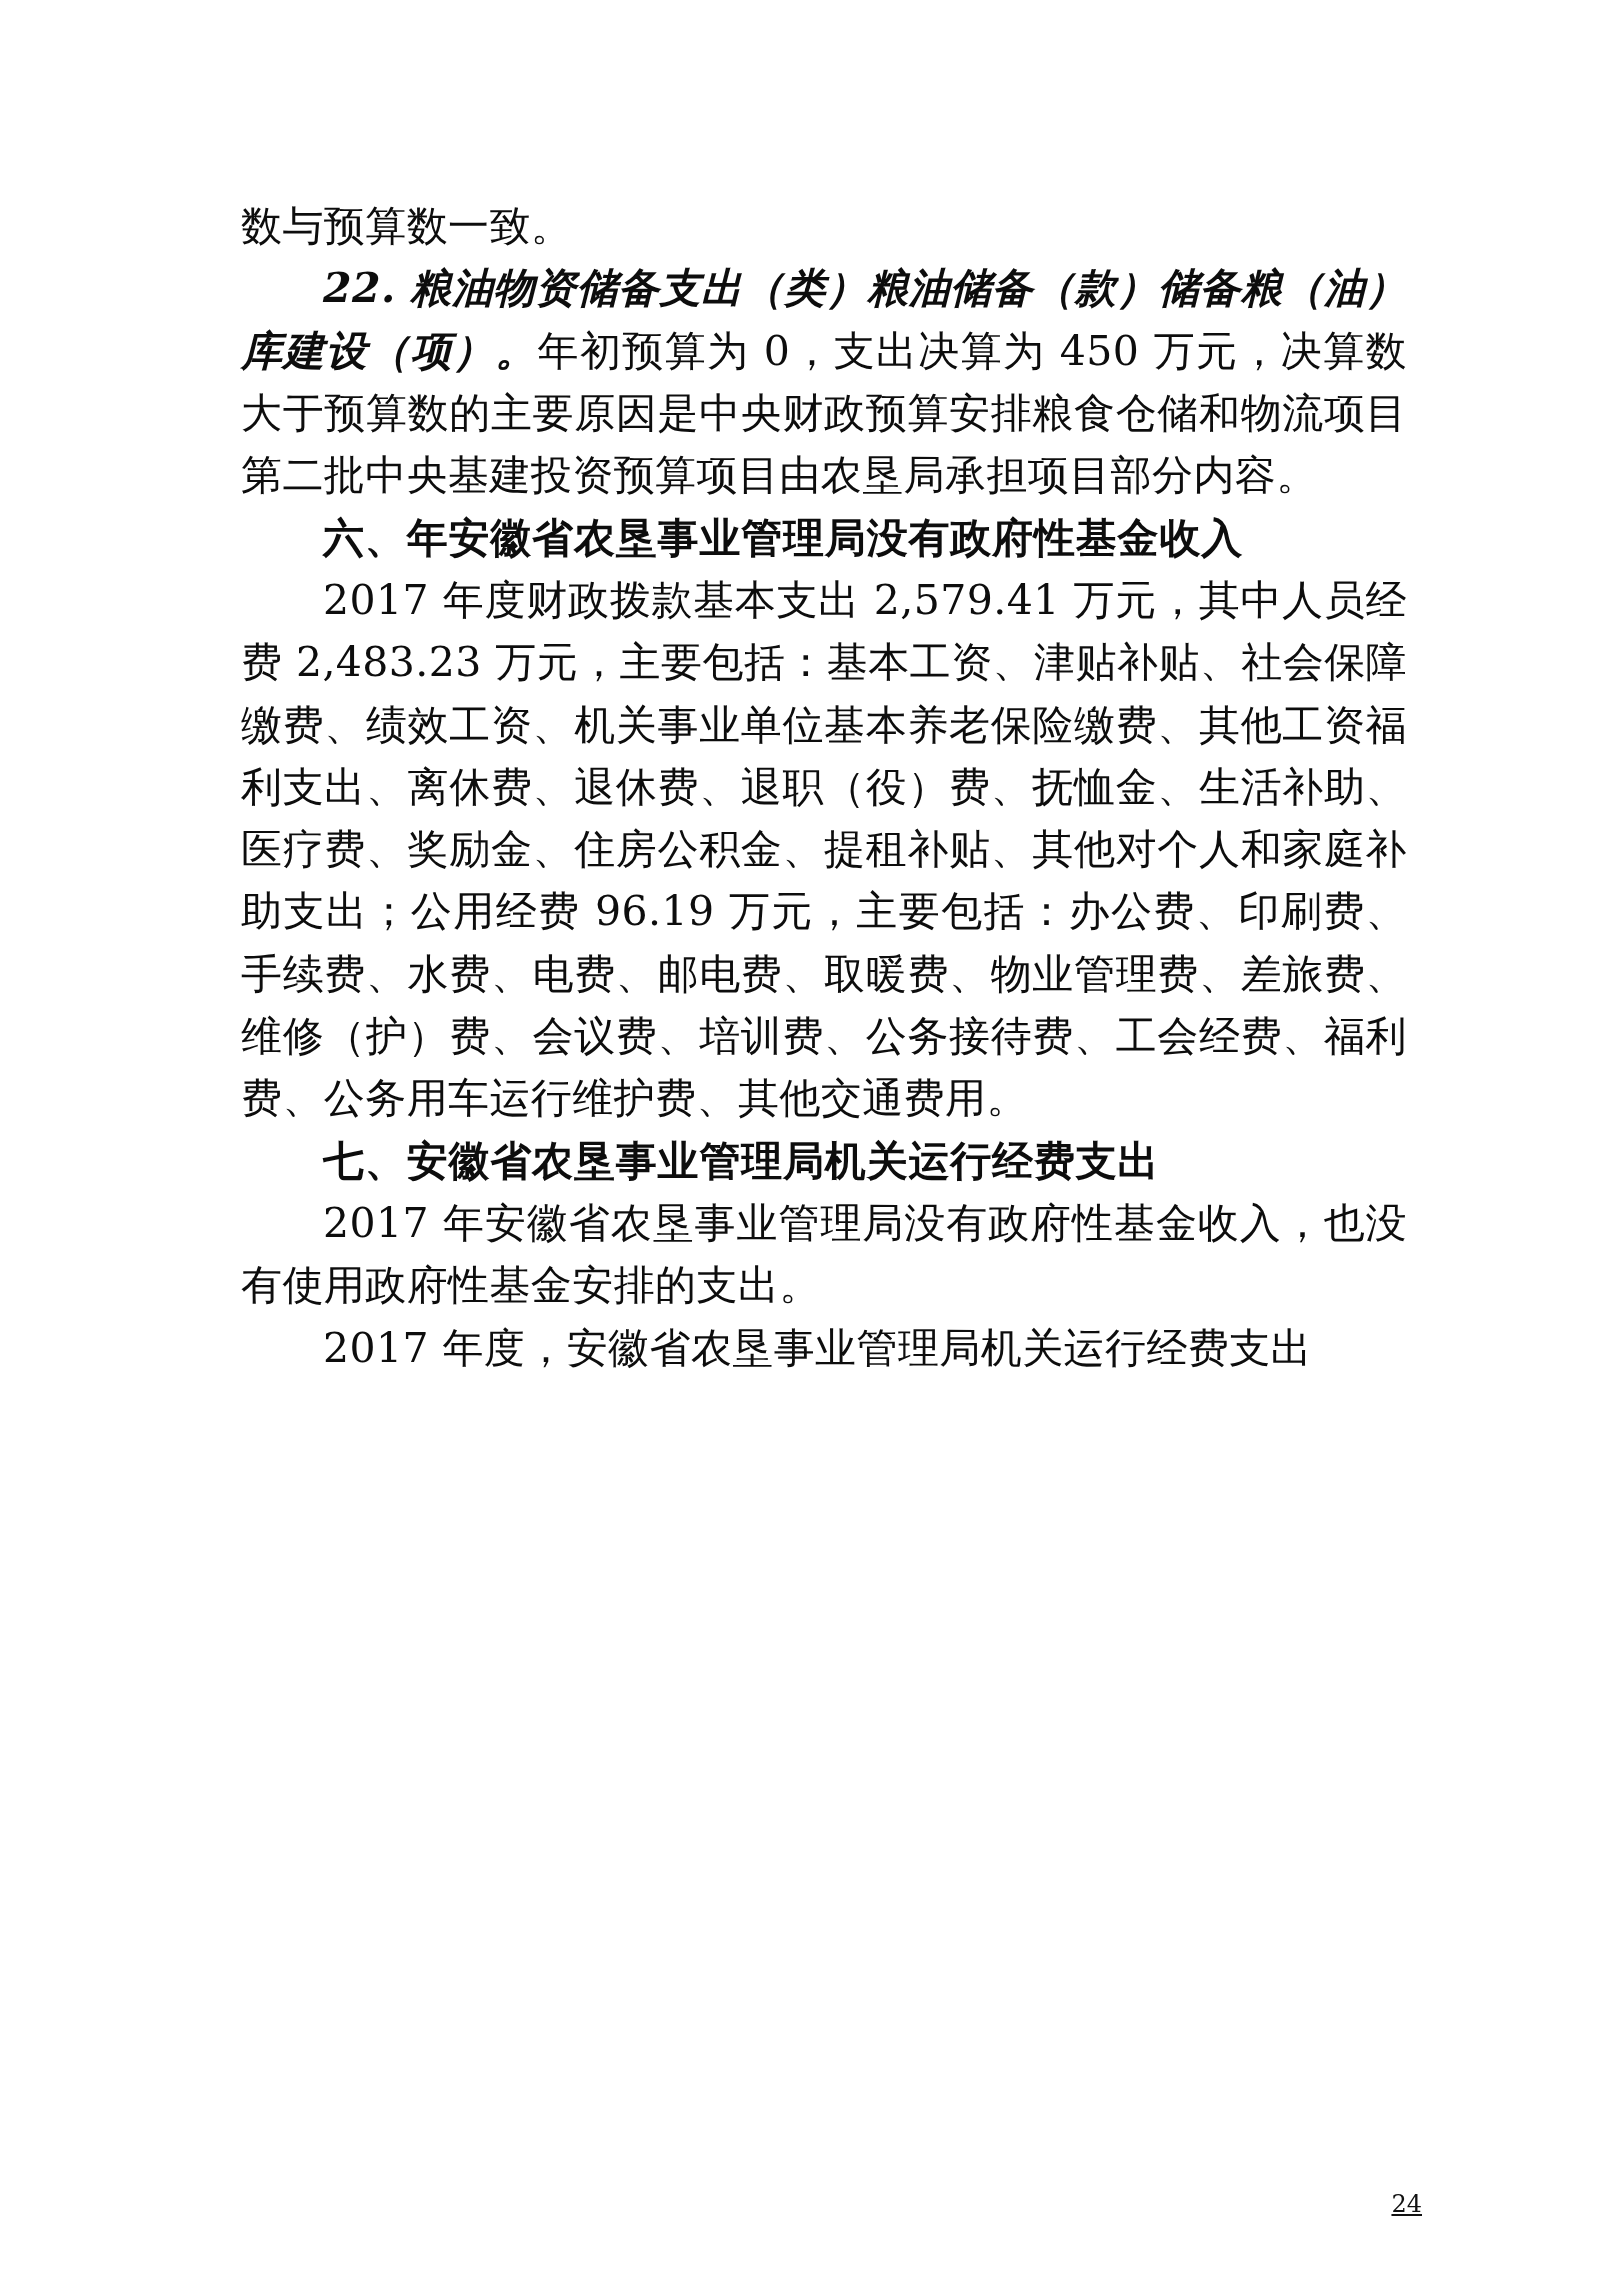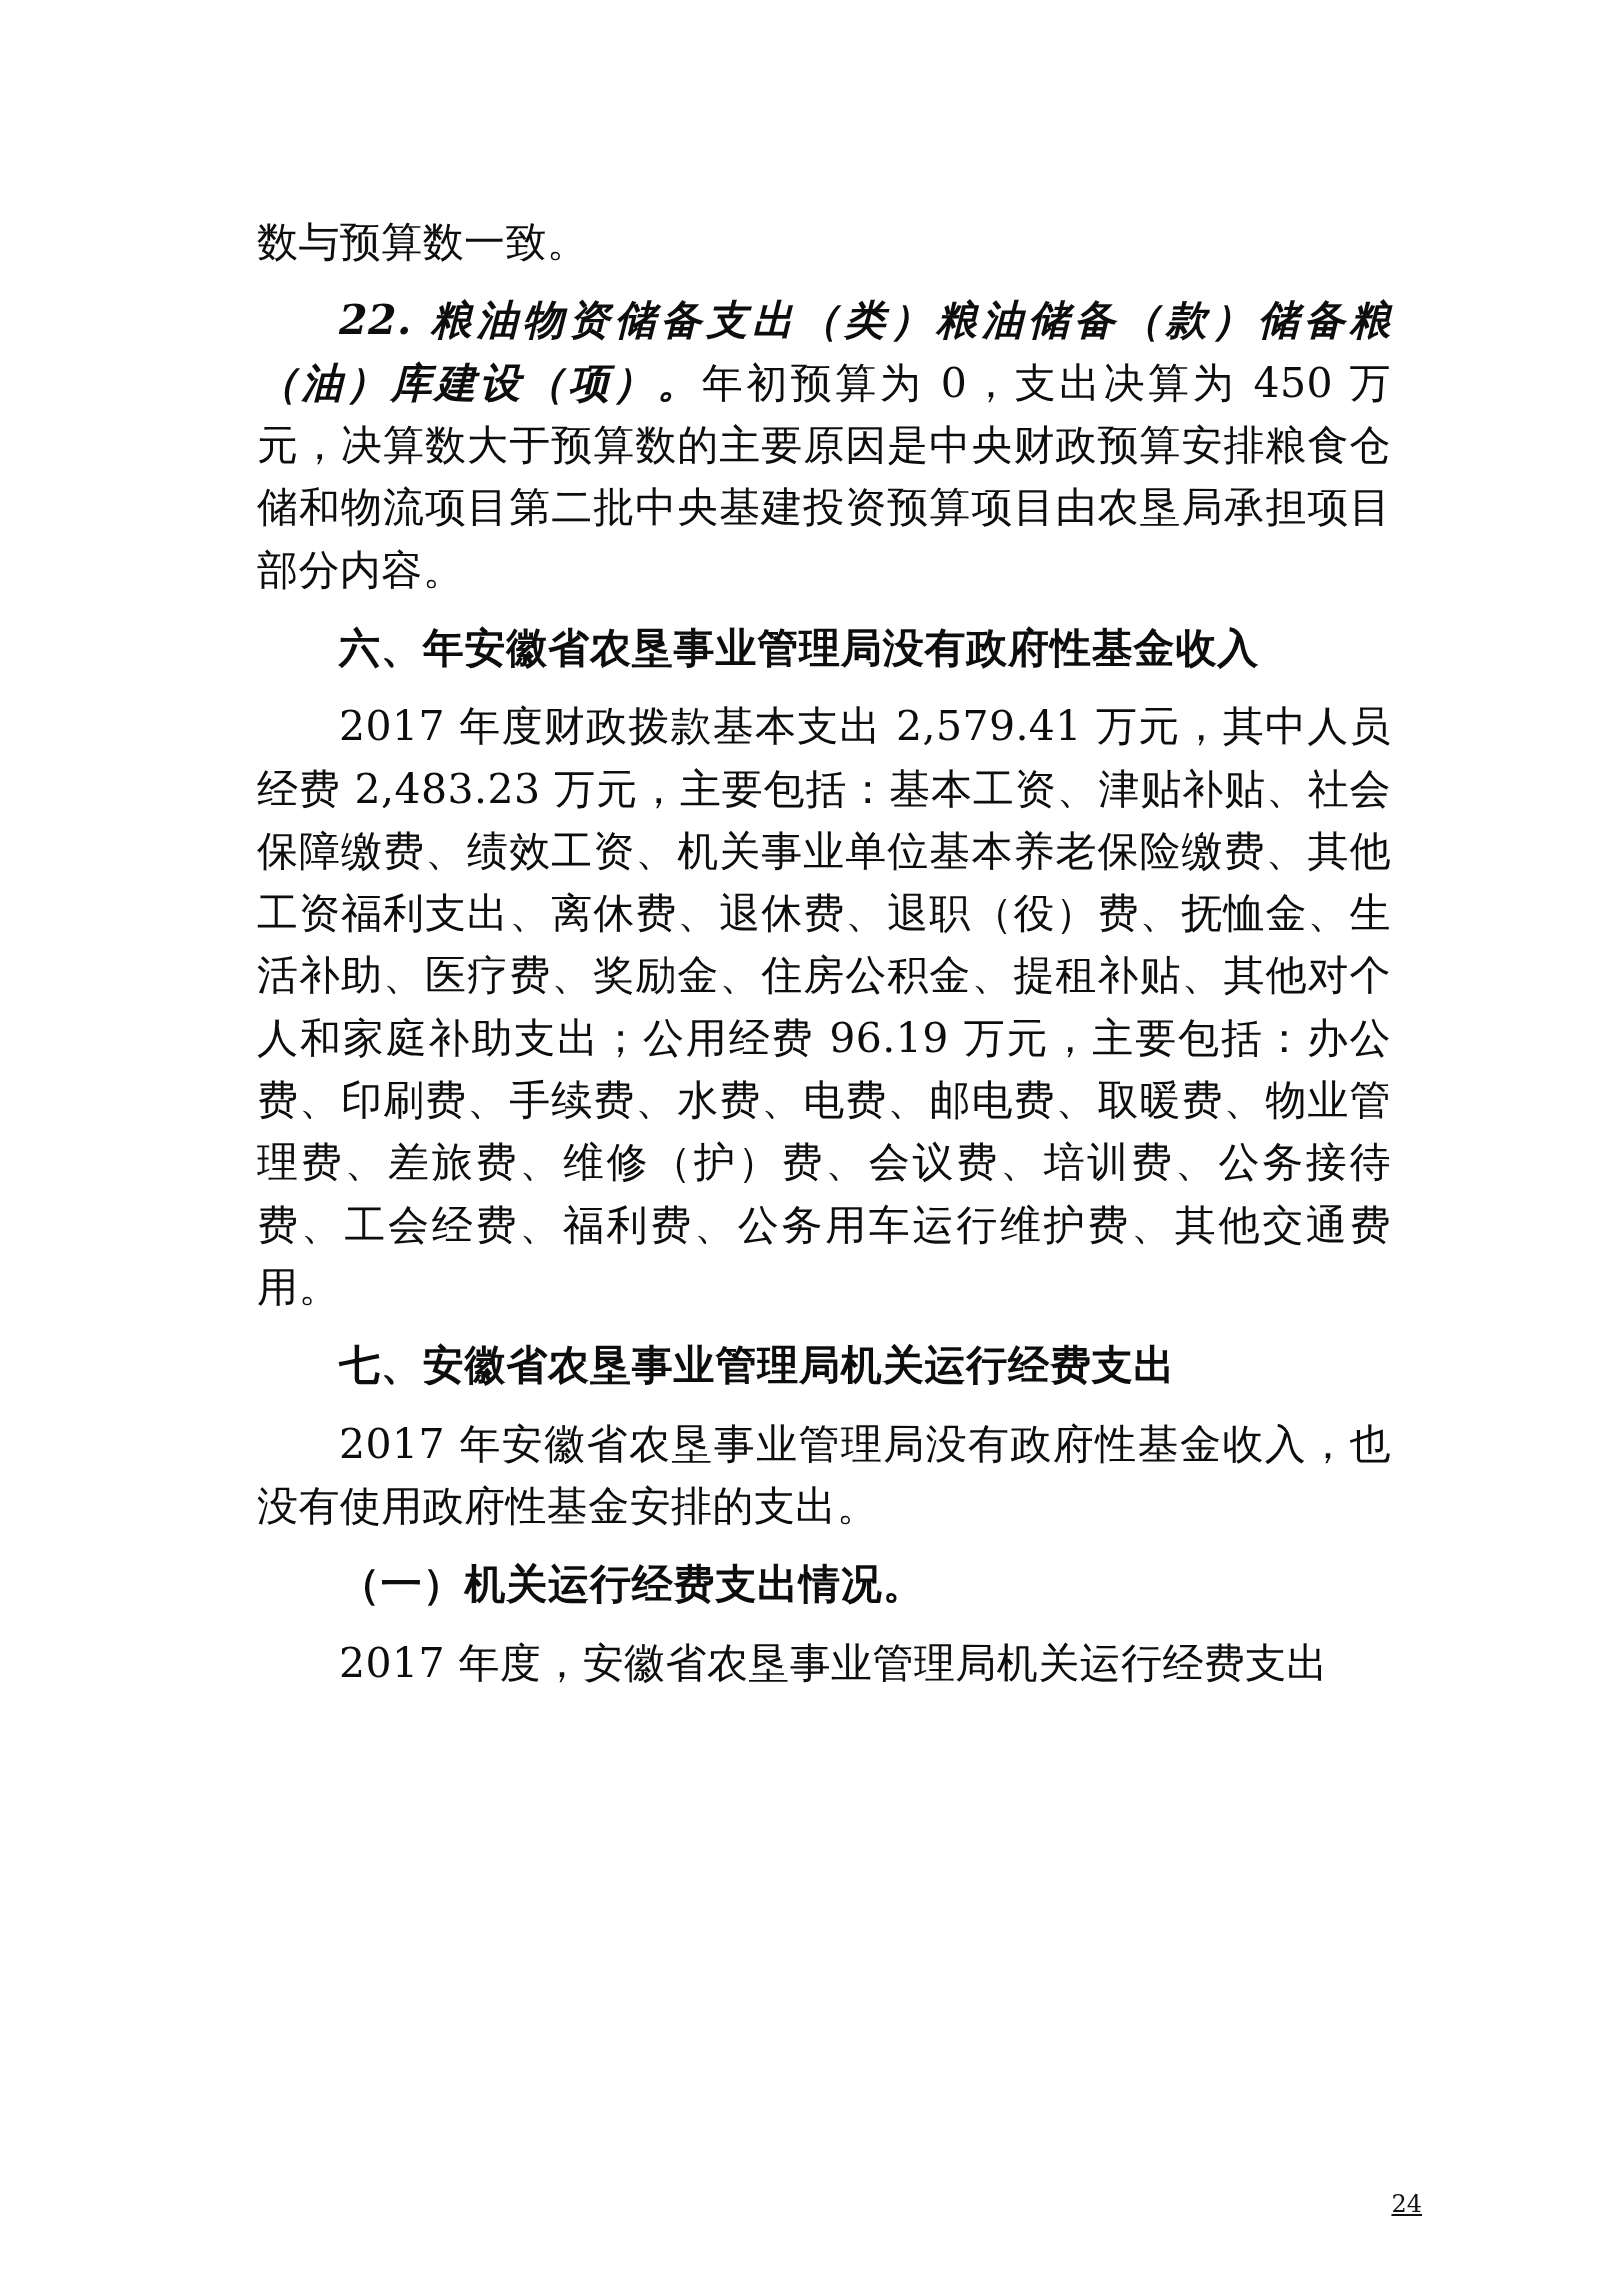--- a/index.html
+++ b/index.html
@@ -20,21 +20,21 @@
     left: 0;
     width: 1617px;
     height: 2295px;
     box-sizing: border-box;
     padding: 195px 215px 0 241px;
   }
   .doc-body {
     width: 1166px;
   }
   p {
-    margin: 16px;
+    margin: 0;
     font-size: 41px;
     line-height: 1.52;
     letter-spacing: 0.01em;
     text-align: justify;
     text-justify: inter-ideograph;
   }
   p.indent {
     text-indent: 2em;
   }
   p.heading {
@@ -73,21 +73,20 @@
 
     <p class="heading">六、年安徽省农垦事业管理局没有政府性基金收入</p>
 
     <p class="indent">2017 年度财政拨款基本支出 2,579.41 万元，其中人员经费 2,483.23 万元，主要包括：基本工资、津贴补贴、社会保障缴费、绩效工资、机关事业单位基本养老保险缴费、其他工资福利支出、离休费、退休费、退职（役）费、抚恤金、生活补助、医疗费、奖励金、住房公积金、提租补贴、其他对个人和家庭补助支出；公用经费 96.19 万元，主要包括：办公费、印刷费、手续费、水费、电费、邮电费、取暖费、物业管理费、差旅费、维修（护）费、会议费、培训费、公务接待费、工会经费、福利费、公务用车运行维护费、其他交通费用。</p>
 
     <p class="heading">七、安徽省农垦事业管理局机关运行经费支出</p>
 
     <p class="indent">2017 年安徽省农垦事业管理局没有政府性基金收入，也没有使用政府性基金安排的支出。</p>
 
 
-    <p class="heading">（一）机关运行经费支出情况。</p>
 
     <p class="indent">2017 年度，安徽省农垦事业管理局机关运行经费支出</p>
 
   </div>
 
   <div class="page-number">24</div>
 </div>
 
 
 </body></html>

